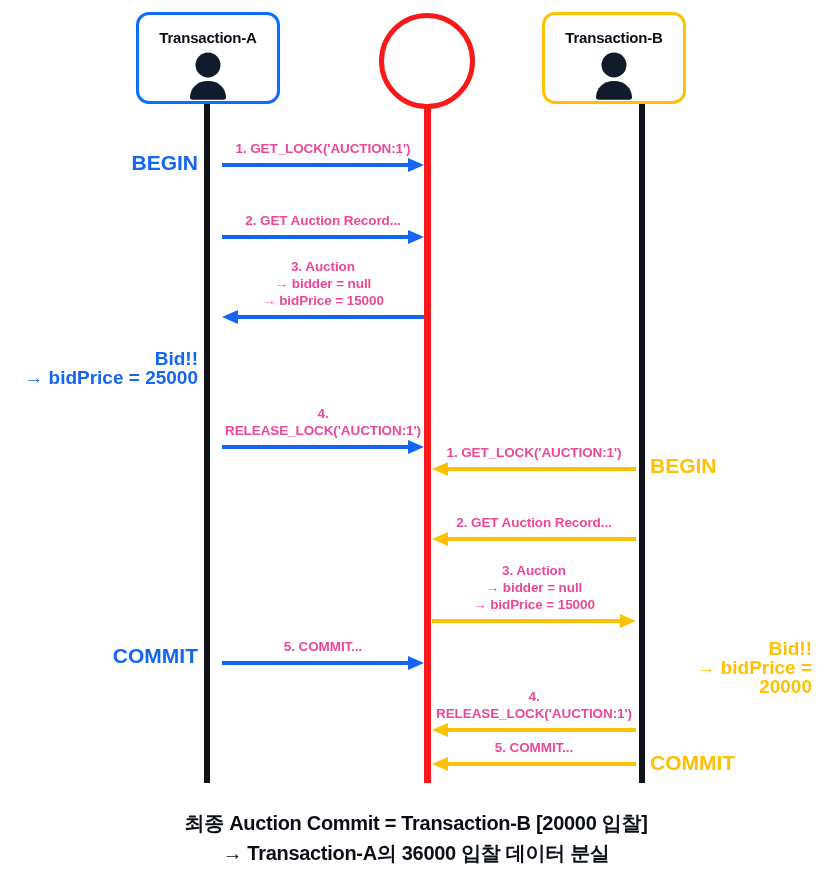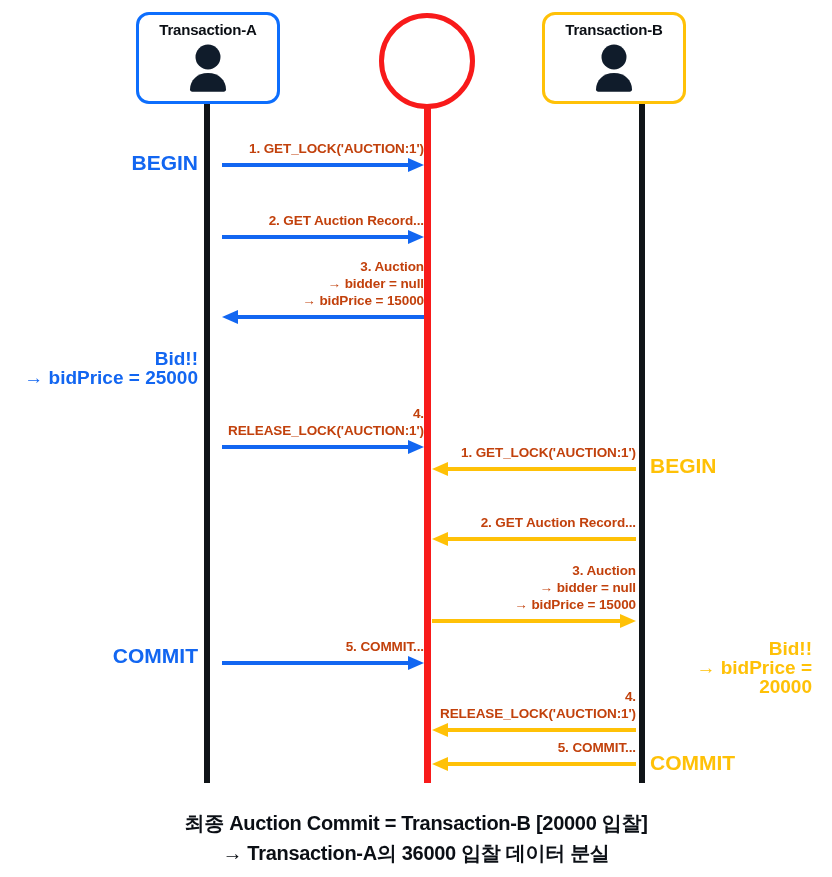--- a/index.html
+++ b/index.html
@@ -12,21 +12,21 @@
   #stage{ position:relative; width:832px; height:877px; overflow:hidden; }
 
   
   .actor-box{
     position:absolute;
     width:144px; height:92px;
     border-radius:13px;
     background:#ffffff;
     display:flex; flex-direction:column;
     align-items:center; justify-content:flex-start;
-    padding-top:6px;
+    padding-top:14px;
   }
   .actor-a{ left:136px; top:12px; border:3px solid #0d6efd; }
   .actor-b{ left:542px; top:12px; border:3px solid #ffc107; }
   .actor-title{
     font-size:15px; font-weight:700; color:#0b0f15;
     letter-spacing:-0.2px; line-height:18px;
   }
   .person-icon{ margin-top:4px; display:block; }
 
   
@@ -44,24 +44,24 @@
   .lifeline.black{ background:#101418; }
   .lifeline.red{ background:#f81a1a; width:7px; }
   .ll-a{ left:204px; top:104px; height:679px; }
   .ll-db{ left:424px; top:104px; height:679px; }
   .ll-b{ left:639px; top:104px; height:679px; }
 
   
   .msg{ position:absolute; height:auto; }
   .msg .msg-label{
     display:block;
-    text-align:right;
+    text-align:center;
     font-size:13.5px;
     font-weight:700;
-    color:#c2410c;
+    color:#ec4899;
     line-height:17px;
     white-space:pre-line;
     letter-spacing:-0.1px;
     margin-bottom:1px;
   }
   .msg svg{ display:block; }
 
   
   .state-label{
     position:absolute;

